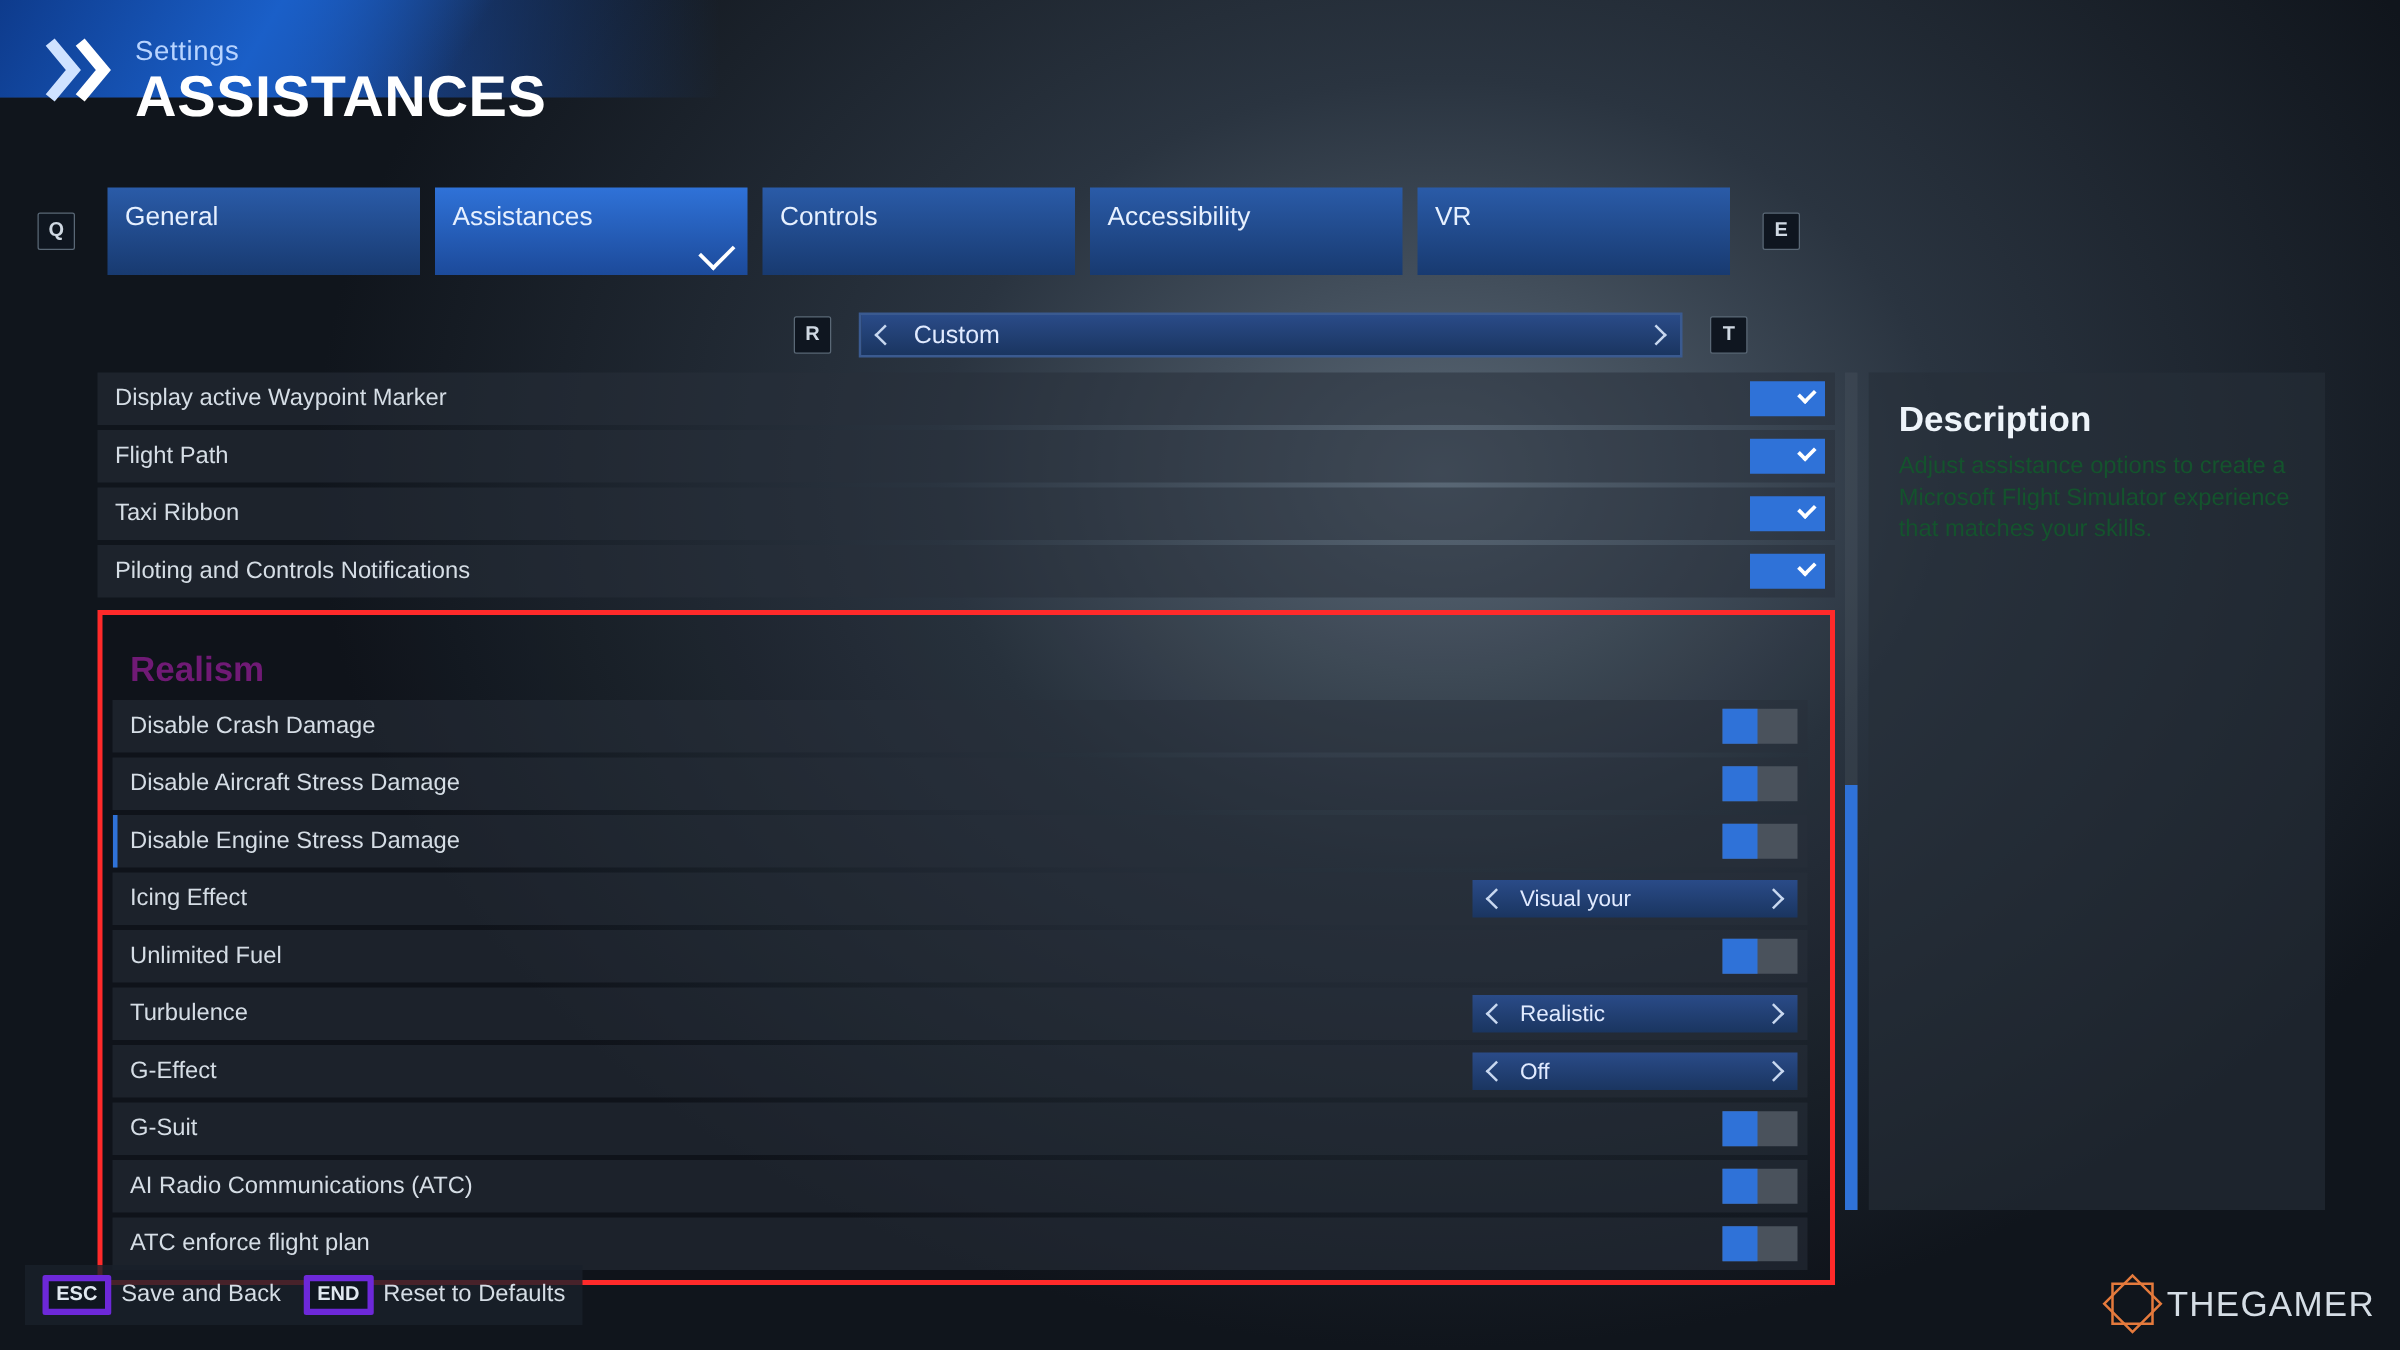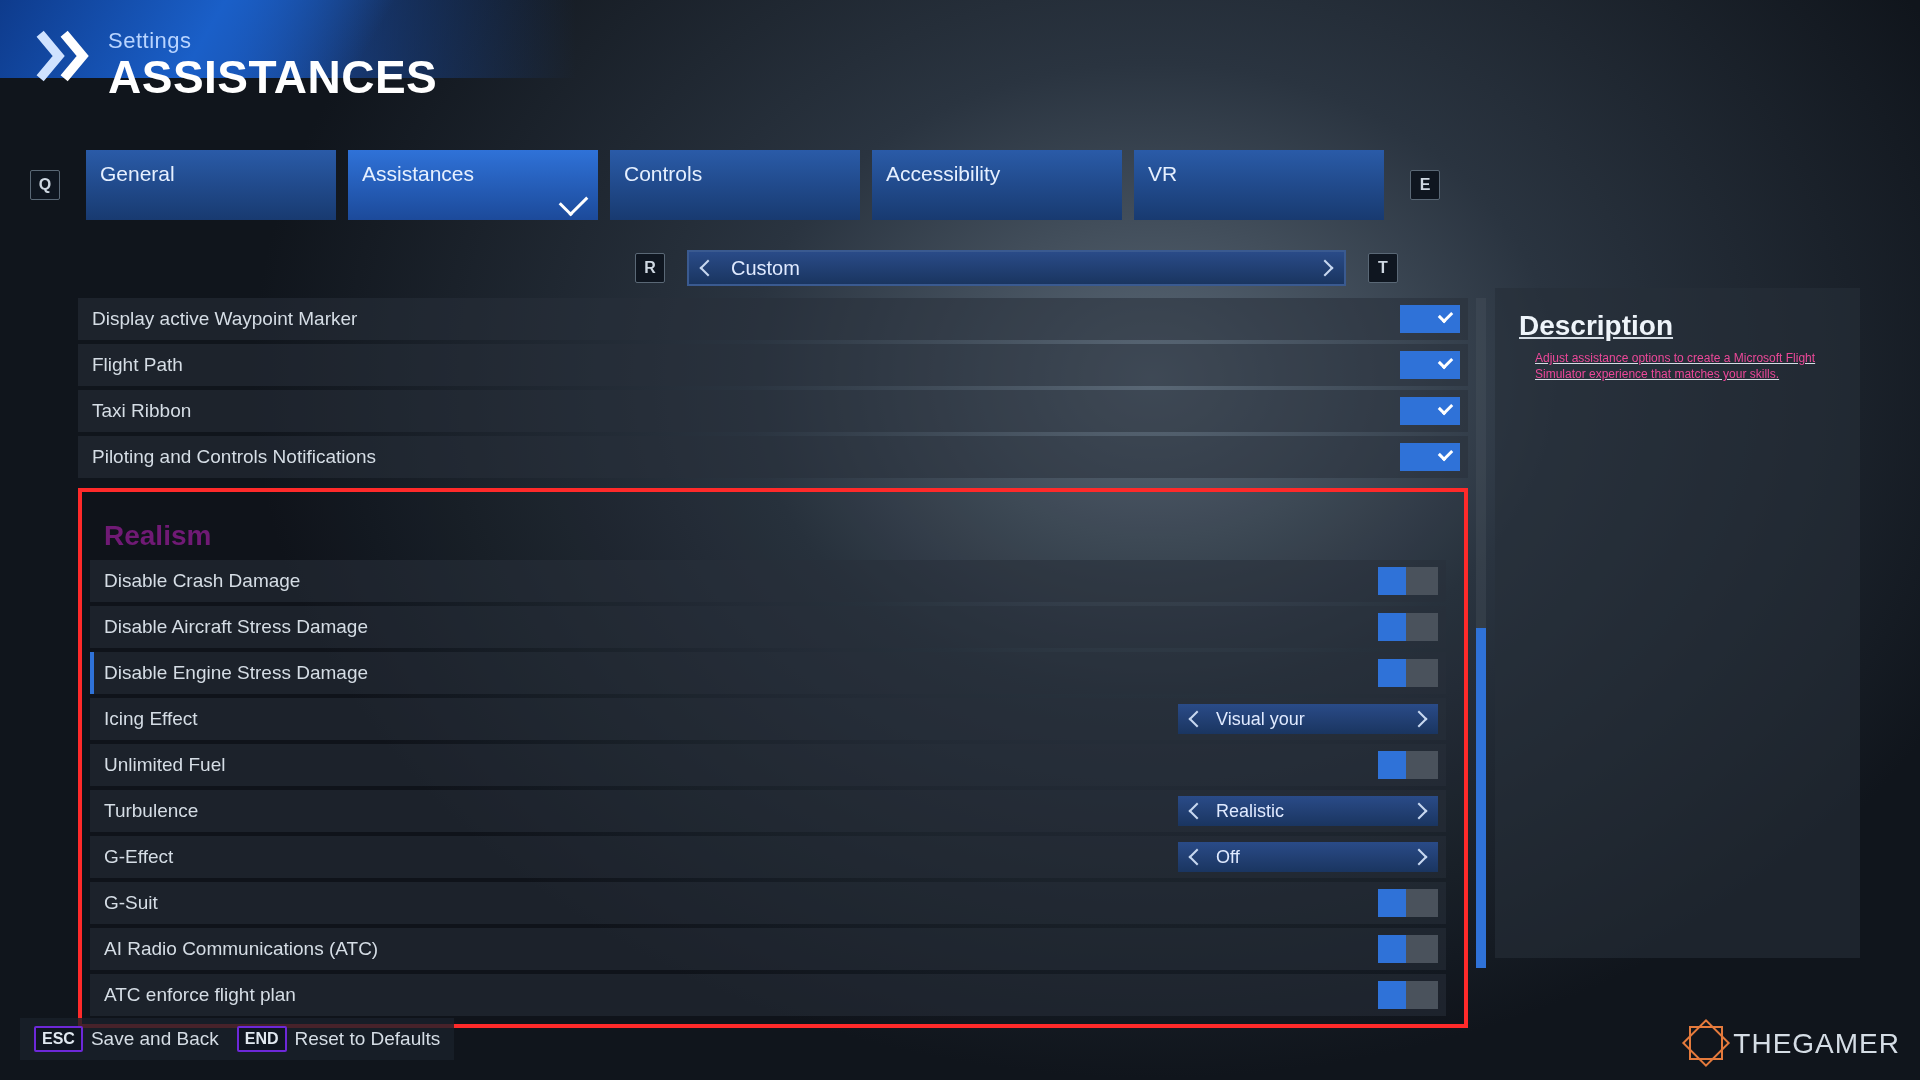--- a/index.html
+++ b/index.html
@@ -120,33 +120,33 @@
 .scrollbar-sim {
   position: absolute; right: -8px; top: 0; width: 10px; height: 670px;
   background: rgba(80,90,100,0.3);
 }
 .scrollbar-thumb {
   position: absolute; right: -8px; top: 330px; width: 10px; height: 340px;
   background: #2f72d8;
 }
 
 .desc-panel {
-  position: absolute; left: 1495px; top: 288px; width: 365px; height: 670px;
-  background: rgba(38,46,56,0.6); padding: 22px 24px; text-decoration: underline;
+  position: absolute; left: 1495px; top: 298px; width: 365px; height: 670px;
+  background: rgba(38,46,56,0.6); padding: 22px 24px;
 }
 .desc-title { font-size: 28px; font-weight: 700; color: #eef4fa; margin-bottom: 8px; }
-.desc-body { font-size: 12px; line-height: 1.35; color: #ec4899; margin-left: 16px; }
+.desc-body { font-size: 19px; line-height: 1.35; color: #14532d; }
 
 .footer {
   position: absolute; left: 20px; bottom: 20px; display: flex; align-items: center;
   background: rgba(25,32,42,0.8); padding: 8px 14px; gap: 18px;
 }
 .footer-item { display: flex; align-items: center; gap: 8px; font-size: 19px; color: #d5dde5; }
 .key-pill {
-  border: 2px solid #6d28d9; padding: 2px 6px; font-size: 16px; font-weight: 700;
+  border: 5px solid #6d28d9; padding: 2px 6px; font-size: 16px; font-weight: 700;
   background: #0f1620; color: #e0e8f0; border-radius: 2px; text-align: right;
 }
 .logo {
   position: absolute; right: 20px; bottom: 20px; display: flex; align-items: flex-end; gap: 10px;
   color: #d5dde5; font-size: 28px; font-weight: 400; letter-spacing: 1px;
   text-transform: uppercase;
 }
 .logo-mark {
   width: 34px; height: 34px; position: relative;
 }

